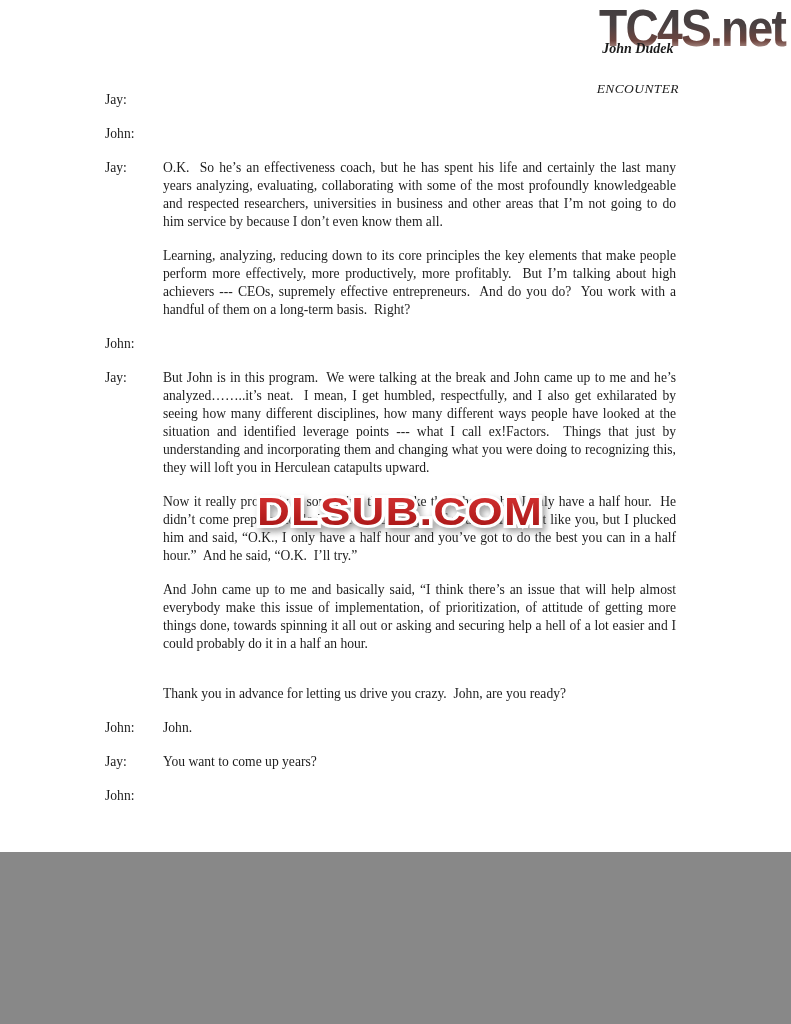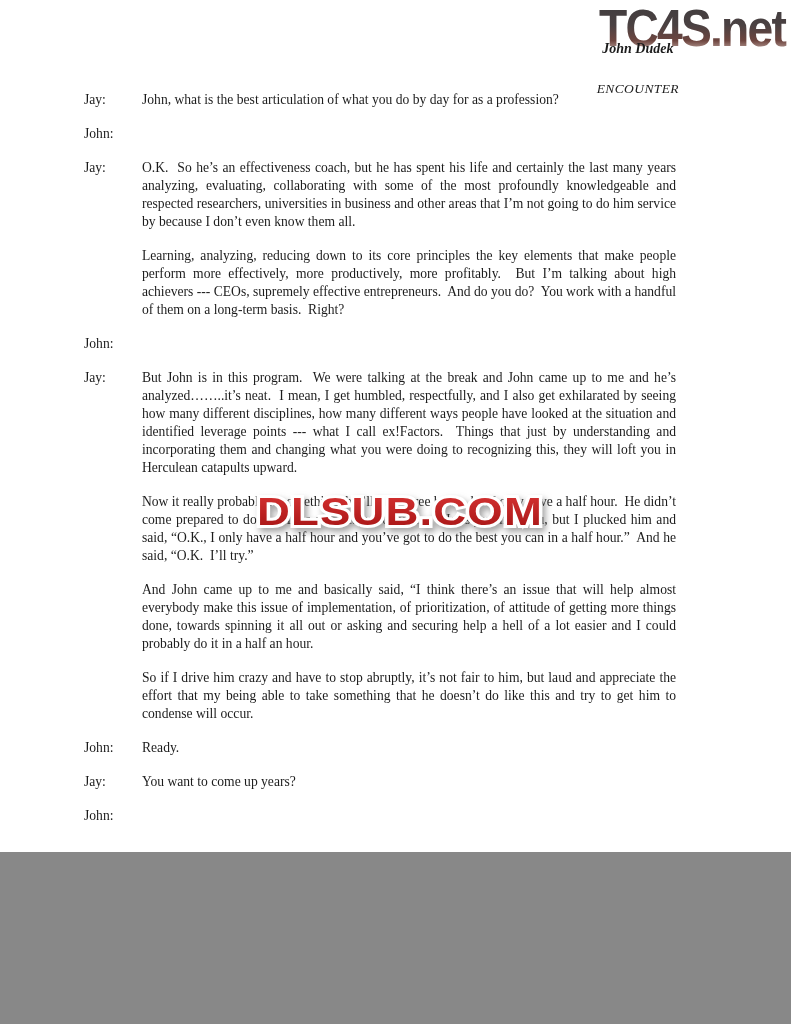--- a/index.html
+++ b/index.html
@@ -7,21 +7,21 @@
     position:relative;width:791px;height:852px;margin:0 auto;
     background:#ffffff;overflow:hidden;
     font-family:"Liberation Serif",serif;color:#1c1c1c;
   }
   
   .logo-svg{position:absolute;top:1px;right:3px;}
   .byline{position:absolute;top:41px;right:112px;text-align:center;}
   .author{font-size:14px;font-style:italic;font-weight:bold;line-height:16px;}
   .series{font-size:13.5px;font-style:italic;line-height:16px;letter-spacing:0.4px;margin-top:24px;}
   
-  .doc{padding:91px 115px 0 84px;}
+  .doc{padding:91px 115px 0 105px;}
   .row{display:flex;margin:0 0 16px 0;font-size:13.6px;line-height:18px;}
   .speaker{width:58px;flex:none;}
   .text{flex:1;text-align:justify;}
   
   .wm-center{position:absolute;left:250px;top:483px;filter:drop-shadow(3px 4px 3px rgba(90,90,90,0.55));}
   .wm-bottom{position:absolute;left:477px;top:978px;filter:drop-shadow(2px 3px 2px rgba(110,110,110,0.6));}
   
   .pageno{position:absolute;top:956px;left:0;width:791px;text-align:center;font-size:13.6px;}
 </style>
 </head>
@@ -42,21 +42,20 @@
   </svg>
 
   <div class="byline">
     <div class="author">John Dudek</div>
     <div class="series">ENCOUNTER</div>
   </div>
 
   <main class="doc">
       <div class="row">
       <div class="speaker">Jay:</div>
-      <div class="text">John, what is the best articulation of what you do by day for as a profession?</div>
     </div>
       <div class="row">
       <div class="speaker">John:</div>
     </div>
       <div class="row">
       <div class="speaker">Jay:</div>
       <div class="text">O.K.&nbsp; So he’s an effectiveness coach, but he has spent his life and certainly the last many years analyzing, evaluating, collaborating with some of the most profoundly knowledgeable and respected researchers, universities in business and other areas that I’m not going to do him service by because I don’t even know them all.</div>
     </div>
       <div class="row">
       <div class="speaker"></div>
@@ -72,25 +71,28 @@
       <div class="row">
       <div class="speaker"></div>
       <div class="text">Now it really probably is something that’ll take three hours, but I only have a half hour.&nbsp; He didn’t come prepared to do it.&nbsp; He is a colleague of yours.&nbsp; He is just like you, but I plucked him and said, “O.K., I only have a half hour and you’ve got to do the best you can in a half hour.”&nbsp; And he said, “O.K.&nbsp; I’ll try.”</div>
     </div>
       <div class="row">
       <div class="speaker"></div>
       <div class="text">And John came up to me and basically said, “I think there’s an issue that will help almost everybody make this issue of implementation, of prioritization, of attitude of getting more things done, towards spinning it all out or asking and securing help a hell of a lot easier and I could probably do it in a half an hour.</div>
     </div>
       <div class="row">
       <div class="speaker"></div>
-      <div class="text">So if I drive him crazy and have to stop abruptly, it’s not fair to him, but laud and appreciate the effort that my being able to take something that he doesn’t do like this and try to get him to condense will occur.</div>
+    </div>
+      <div class="row">
+      <div class="speaker"></div>
+      <div class="text">Thank you in advance for letting us drive you crazy.&nbsp; John, are you ready?</div>
     </div>
       <div class="row">
       <div class="speaker">John:</div>
-      <div class="text">Ready.</div>
+      <div class="text">John.</div>
     </div>
       <div class="row">
       <div class="speaker">Jay:</div>
       <div class="text">You want to come up years?</div>
     </div>
       <div class="row">
       <div class="speaker">John:</div>
     </div>
     </main>
 

